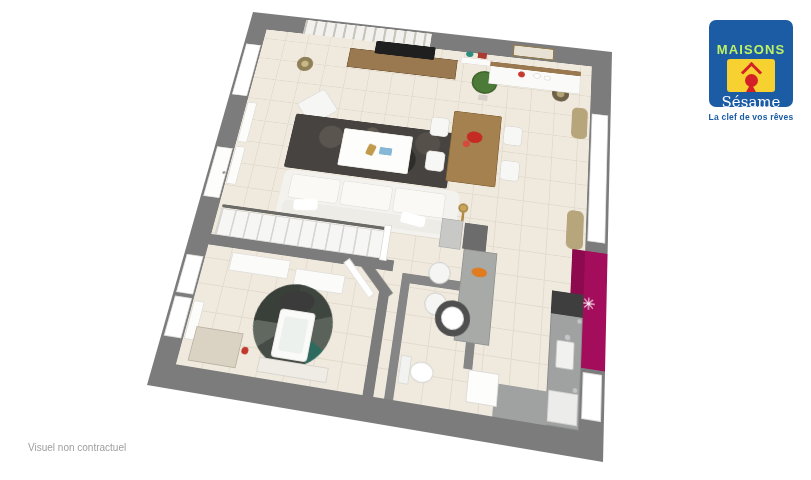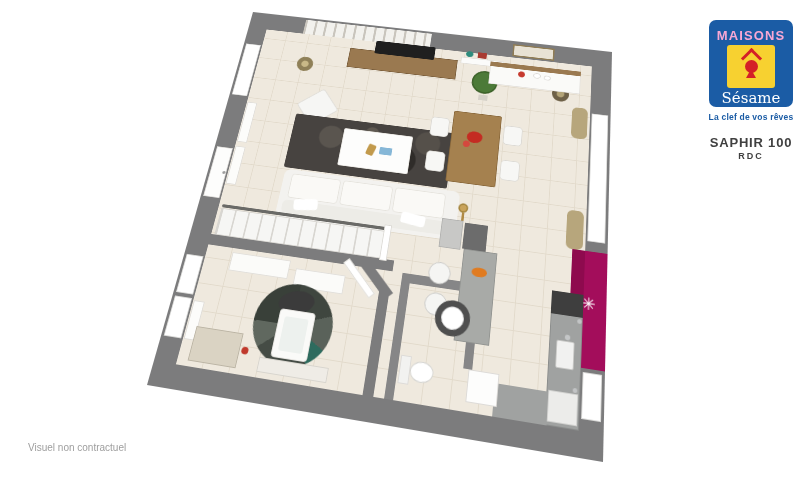--- a/index.html
+++ b/index.html
@@ -42,21 +42,21 @@
   }
   .wood{
     background-image:repeating-linear-gradient(90deg, rgba(255,255,255,.15) 0 2px, transparent 2px 10px);
   }
   
   #brand{position:absolute;right:8px;top:20px;width:104px;display:flex;flex-direction:column;align-items:center;}
   .logo-box{
     width:84px;height:87px;background:var(--brand-blue,#1B5CA5);border-radius:7px;
     display:flex;flex-direction:column;align-items:center;justify-content:flex-start;
   }
-  .logo-title{color:#f9a8d4;font-weight:bold;font-size:13px;letter-spacing:1.1px;margin-top:8px;}
+  .logo-title{color:#bef264;font-weight:bold;font-size:13px;letter-spacing:1.1px;margin-top:22px;}
   .key-box{width:48px;height:44px;background:var(--brand-yellow,#F7D130);border-radius:3px;margin-top:2px;
     display:flex;flex-direction:column;align-items:center;}
   .roof{width:12px;height:12px;border-top:3px solid var(--brand-red,#D42027);
     border-right:3px solid var(--brand-red,#D42027);transform:rotate(-45deg);margin-top:6px;}
   .kh-circle{width:13px;height:13px;border-radius:50%;background:var(--brand-red,#D42027);margin-top:-6px;}
   .kh-stem{width:0;height:0;border-left:5px solid transparent;border-right:5px solid transparent;
     border-bottom:9px solid var(--brand-red,#D42027);margin-top:-4px;}
   .logo-sub{color:#FFFFFF;font-family:"DejaVu Serif", serif;font-weight:normal;font-size:15px;margin-top:1px;}
   .tagline{color:var(--brand-blue,#1B5CA5);font-size:8.5px;font-weight:bold;letter-spacing:.2px;margin-top:5px;white-space:nowrap;}
   .model-block{margin-top:13px;text-align:center;color:#404040;}
@@ -167,19 +167,15 @@
   <div class="logo-box">
     <div class="logo-title">MAISONS</div>
     <div class="key-box">
       <div class="roof"></div>
       <div class="kh-circle"></div>
       <div class="kh-stem"></div>
     </div>
     <div class="logo-sub">Sésame</div>
   </div>
   <div class="tagline">La clef de vos rêves</div>
-  <div class="model-block">
-    <div class="model-name">SAPHIR 100</div>
-    <div class="model-level">RDC</div>
-  </div>
 </div>
 
 <div id="footer-note">Visuel non contractuel</div>
 
 </body></html>

